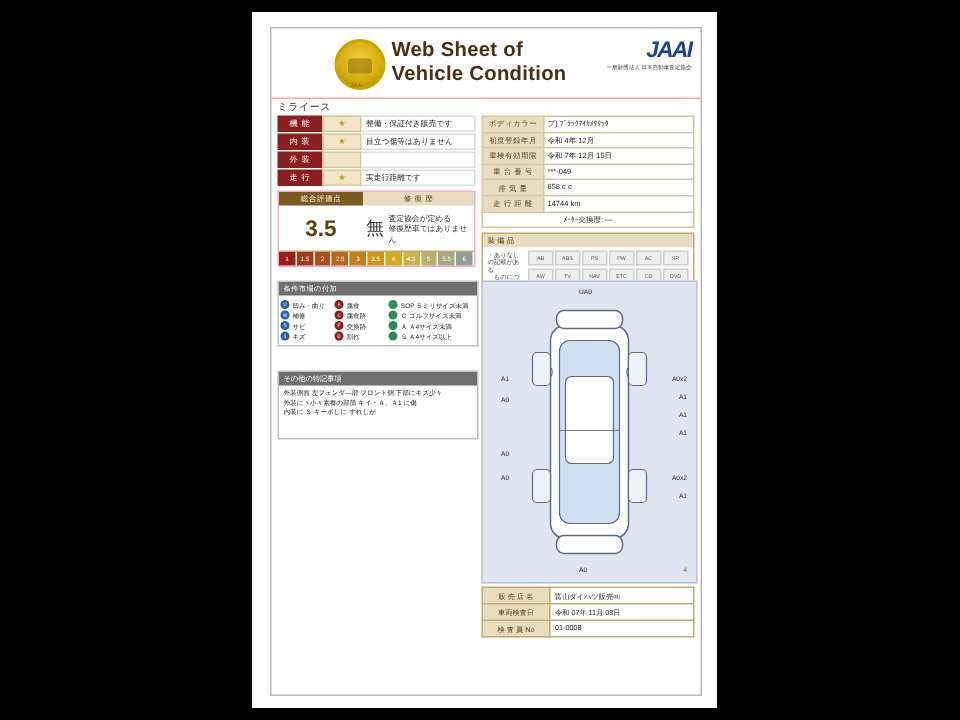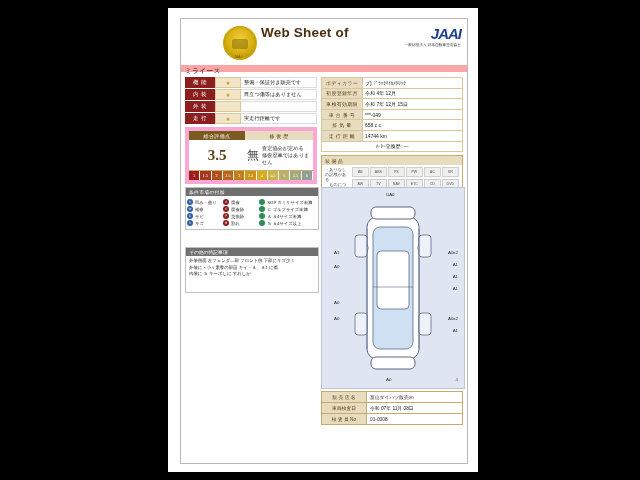--- a/index.html
+++ b/index.html
@@ -12,21 +12,21 @@
   .page{
     position:absolute;left:168px;top:8px;width:310px;height:464px;
     background:#ffffff;
     box-shadow:0 0 2px rgba(0,0,0,.3);
   }
   .sheet{
     position:absolute;left:12px;top:10px;width:286px;height:444px;
     border:1px solid #b9b9b9;background:#fff;
   }
   
-  .hdr{position:relative;height:46px;border-bottom:7px solid #fca5a5;}
+  .hdr{position:relative;height:46px;border-bottom:1px solid #fca5a5;}
   .jaai-seal{
     position:absolute;left:42px;top:7px;width:30px;height:30px;border-radius:50%;
     background:radial-gradient(circle at 50% 40%,#f4d03f 0%,#d4ac0d 60%,#9c7a09 100%);
     border:2px solid #caa400;
   }
   .jaai-seal:after{
     content:"";position:absolute;left:50%;top:52%;transform:translate(-50%,-50%);
     width:16px;height:10px;background:#8a6d08;border-radius:2px;opacity:.55;
   }
   .seal-txt{position:absolute;left:44px;top:36px;width:26px;text-align:center;
@@ -54,21 +54,21 @@
     display:flex;align-items:center;justify-content:center;letter-spacing:.6px;
   }
   .evalrow .star{
     width:26px;background:#f3e6c8;border:1px solid #d9c79a;box-sizing:border-box;
     display:flex;align-items:center;justify-content:center;font-size:5.5px;color:#c79a1a;
   }
   .evalrow .txt{
     flex:1;background:#fff;border:1px solid #ddd;border-left:none;box-sizing:border-box;
     font-size:5.2px;color:#222;display:flex;align-items:center;padding-left:3px;
   }
-  .scorebox{margin-top:3px;border:4px solid #f9a8d4;font-family:Liberation Serif, serif;}
+  .scorebox{margin-top:3px;border:1px solid #f9a8d4;}
   .scorebox .head{display:flex;height:9px;}
   .scorebox .head .a{
     width:56px;background:#7a5a1e;color:#fff;font-size:5px;display:flex;
     align-items:center;justify-content:center;letter-spacing:.4px;
   }
   .scorebox .head .b{
     flex:1;background:#e8dcc0;color:#5a4212;font-size:5px;display:flex;
     align-items:center;justify-content:center;letter-spacing:.4px;
   }
   .scorebox .body{display:flex;height:30px;background:#fff;}
@@ -131,20 +131,21 @@
 <body>
 
 <div class="page">
   <div class="sheet">
 
     <div class="hdr">
       <div class="jaai-seal"></div>
       <div class="seal-txt">JAAI</div>
       <div class="title">
         <span>Web Sheet of</span>
+        <span class="l2">Vehicle Condition</span>
       </div>
       <div class="jaai-logo">
         <div class="mark">JAAI</div>
         <div class="sub">一般財団法人 日本自動車査定協会</div>
       </div>
     </div>
     <div class="model">ミライース</div>
 
     <div class="leftcol">
       <div class="evalrow">

